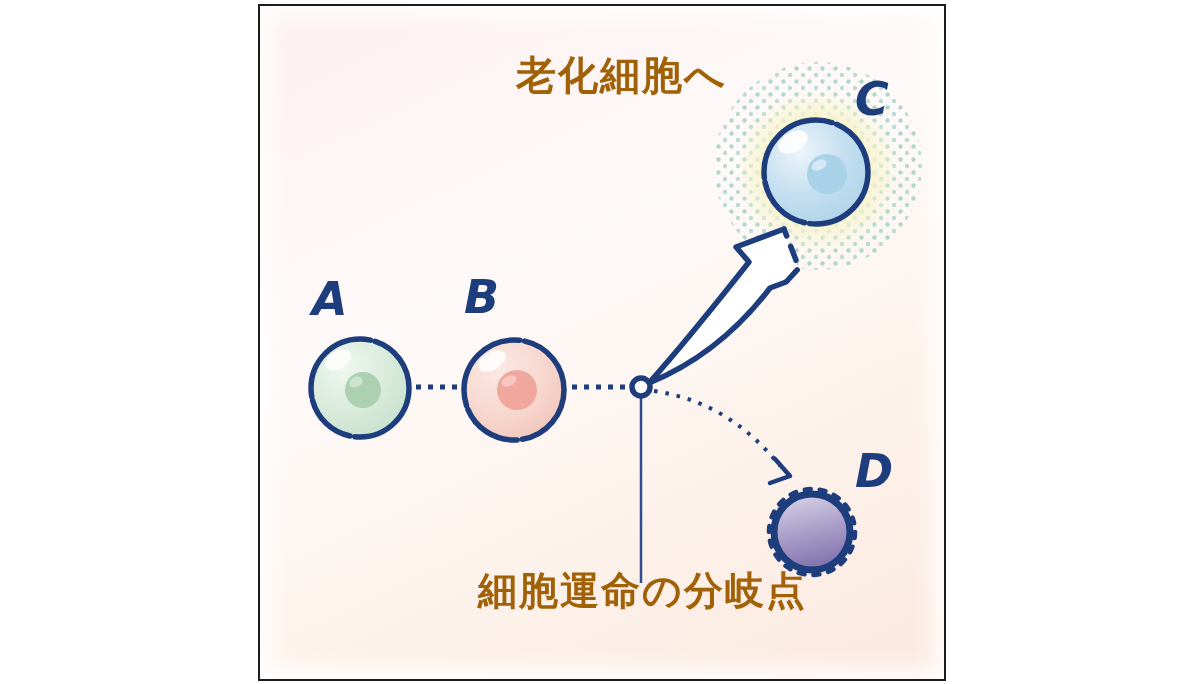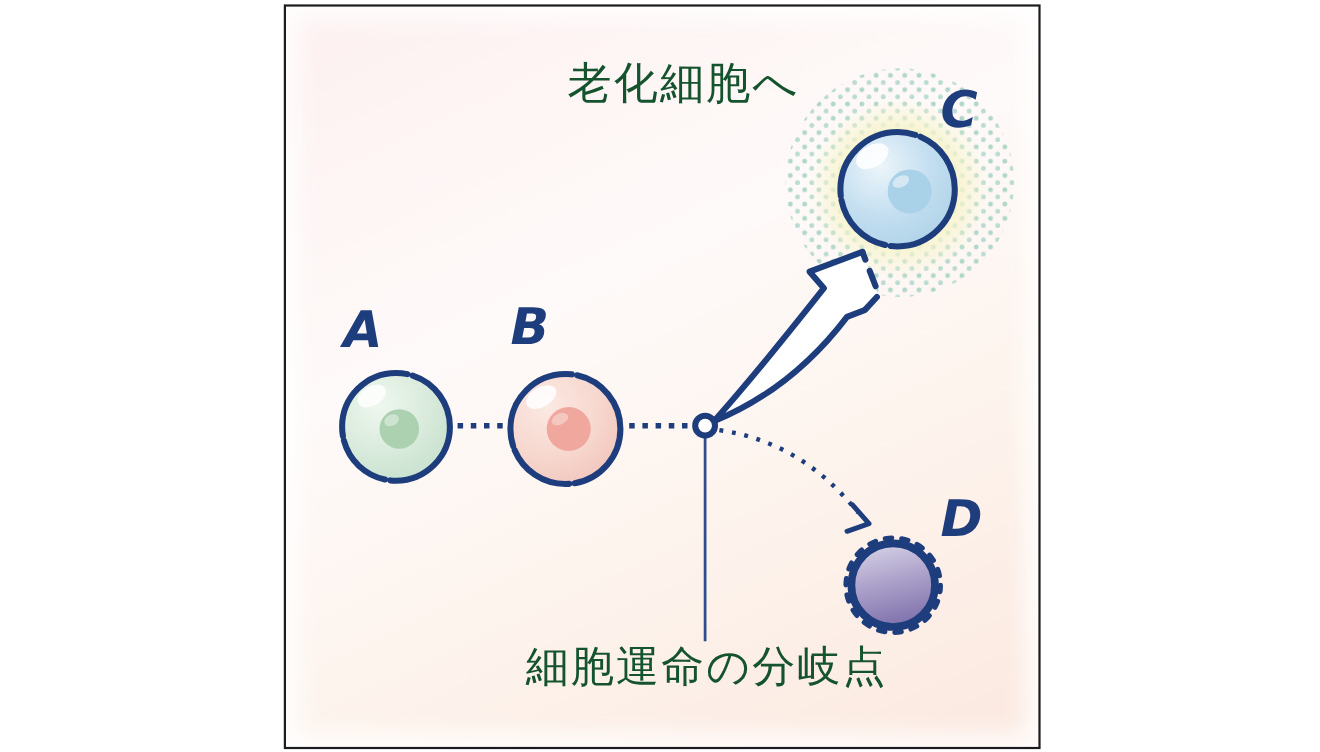--- a/index.html
+++ b/index.html
@@ -3,26 +3,26 @@
 <meta charset="utf-8">
 <style>
   html,body{margin:0;padding:0;background:#ffffff;}
   #stage{position:relative;width:1200px;height:684px;background:#ffffff;overflow:hidden;
          font-family:"Liberation Sans","DejaVu Sans",sans-serif;}
   #panel{position:absolute;left:258px;top:4px;width:684px;height:673px;
          border:2px solid #1c1c1e;
          background:linear-gradient(155deg,#fdf0f0 0%,#fefaf9 38%,#fdf3ec 68%,#fbe8df 100%);
          box-shadow:inset 0 0 22px 12px rgba(255,255,255,0.85);}
   svg{position:absolute;left:0;top:0;pointer-events:none;}
-  .jp{position:absolute;color:#14532d;font-size:40px;font-weight:400;letter-spacing:2px;white-space:nowrap;}
+  .jp{position:absolute;color:#a16207;font-size:40px;font-weight:700;letter-spacing:2px;white-space:nowrap;}
   .letter{position:absolute;color:#1e3d7d;font-size:46px;font-weight:700;font-style:italic;
           font-family:"DejaVu Sans","Liberation Sans",sans-serif;}
   #cap-c1{left:516px;top:48px;}
   #cap-c2{left:484px;top:100px;}
-  #cap-branch{left:478px;top:579px;font-size:39px;}
+  #cap-branch{left:478px;top:564px;font-size:39px;}
   #label-a{left:312px;top:272px;}
   #label-b{left:464px;top:270px;}
   #label-c{left:855px;top:72px;}
   #label-d{left:855px;top:444px;}
 </style>
 </head>
 <body>
 
 <div id="stage">
   <div id="panel"></div>

